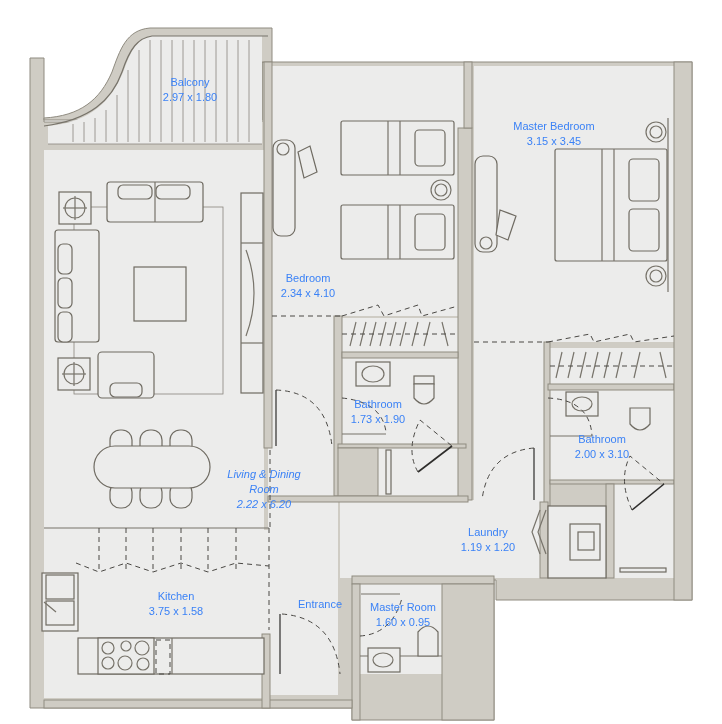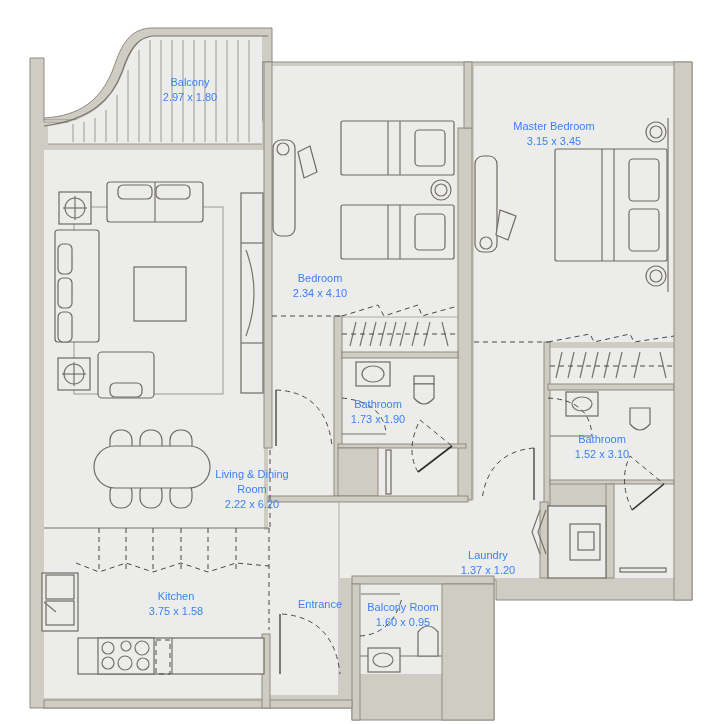--- a/index.html
+++ b/index.html
@@ -277,48 +277,48 @@
     <path class="dash" d="M342 398 Q382 402 386 432"></path>
     <line class="line" x1="342" y1="434" x2="386" y2="434"></line>
     <line class="dash" x1="270" y1="450" x2="270" y2="528"></line>
   </g>
 </svg>
 
 <div class="label" style="left:190px; top:75px;">
   <span>Balcony</span>
   <span>2.97 x 1.80</span>
 </div>
-<div class="label" style="left:320px; top:271px;">
+<div class="label" style="left:308px; top:271px;">
   <span>Bedroom</span>
   <span>2.34 x 4.10</span>
 </div>
 <div class="label" style="left:554px; top:103px;margin-top:16px;">
   <span>Master Bedroom</span>
   <span>3.15 x 3.45</span>
 </div>
 <div class="label" style="left:378px; top:397px;">
   <span>Bathroom</span>
   <span>1.73 x 1.90</span>
 </div>
 <div class="label" style="left:602px; top:432px;">
   <span>Bathroom</span>
-  <span>1.52 x 3.10</span>
-</div>
-<div class="label" style="left:252px; top:467px;">
+  <span>2.00 x 3.10</span>
+</div>
+<div class="label" style="left:264px; top:467px;font-style:italic;">
   <span>Living &amp; Dining</span>
   <span>Room</span>
   <span>2.22 x 6.20</span>
 </div>
-<div class="label" style="left:488px; top:548px;">
+<div class="label" style="left:488px; top:525px;">
   <span>Laundry</span>
-  <span>1.37 x 1.20</span>
+  <span>1.19 x 1.20</span>
 </div>
 <div class="label" style="left:176px; top:589px;">
   <span>Kitchen</span>
   <span>3.75 x 1.58</span>
 </div>
 <div class="label" style="left:320px; top:597px;">
   <span>Entrance</span>
 </div>
 <div class="label" style="left:403px; top:600px;">
-  <span>Balcony Room</span>
+  <span>Master Room</span>
   <span>1.60 x 0.95</span>
 </div>
 
 </body></html>

